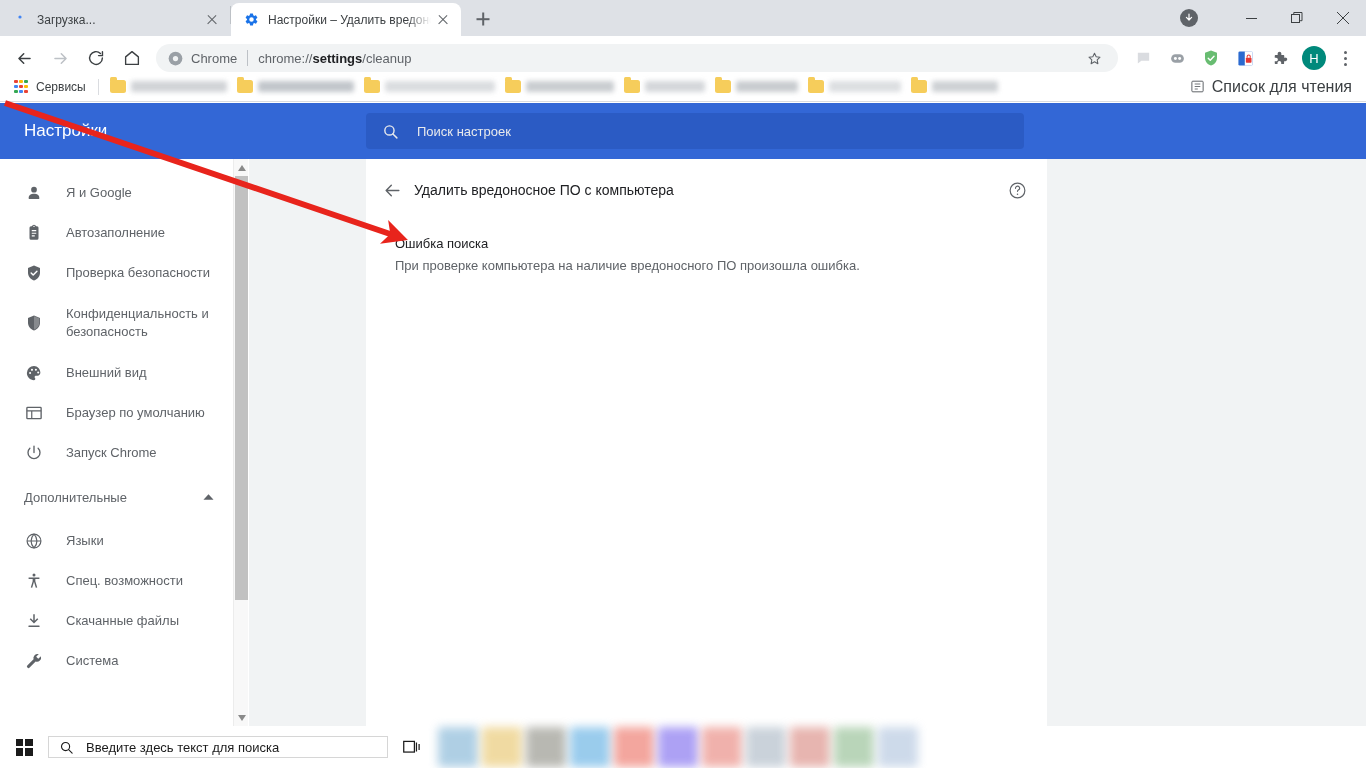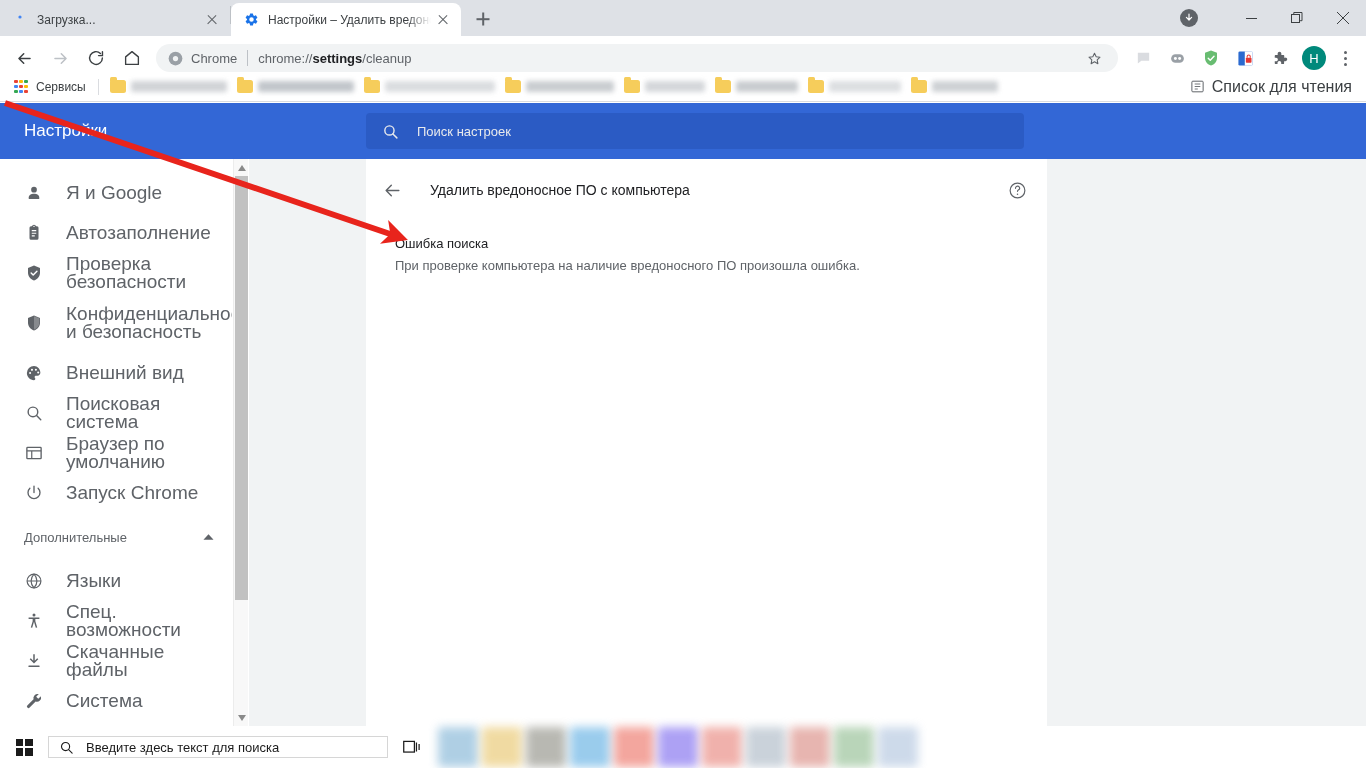--- a/index.html
+++ b/index.html
@@ -116,38 +116,38 @@
   .settings-body { position:absolute; left:0; top:56px; width:1366px; height:567px; background:#ffffff; }
 
   
   .side-nav {
     position:absolute; left:0; top:0; width:232px; height:567px; background:#ffffff;
     overflow:hidden; padding-top:14px;
   }
   .nav-item { height:40px; display:flex; align-items:center; padding-left:24px; cursor:pointer; }
   .nav-item.two-line { height:60px; align-items:center; }
   .nav-ico { width:20px; height:20px; flex:0 0 20px; margin-right:22px; display:flex; align-items:center; justify-content:center; }
-  .nav-label { font-size:19px; color:#5f6368; line-height:18px; max-width:150px; }
+  .nav-label { font-size:13px; color:#5f6368; line-height:18px; max-width:150px; }
   .nav-group {
     height:48px; display:flex; align-items:center; padding:0 18px 0 24px; cursor:pointer;
   }
   .nav-group-label { font-size:13px; color:#5f6368; flex:1 1 auto; }
 
   
   .side-sb { position:absolute; left:233px; top:0; width:15px; height:567px; background:#f8f8f8; border-left:1px solid #ececec; }
   .sb-arrow { width:15px; height:17px; display:flex; align-items:center; justify-content:center; cursor:pointer; }
   .sb-thumb { position:absolute; left:1px; top:17px; width:13px; height:424px; background:#c1c1c1; border-radius:0; cursor:pointer; }
   .sb-arrow.bottom { position:absolute; left:0; bottom:0; }
 
   
   .main-scroll { position:absolute; left:249px; top:0; width:1117px; height:567px; background:#f1f3f4; }
   .main-card { position:absolute; left:117px; top:0; width:681px; height:567px; background:#ffffff; }
   .card-head { height:62px; display:flex; align-items:center; padding:0 16px 0 8px; }
   .back-btn { width:36px; height:36px; display:flex; align-items:center; justify-content:center; cursor:pointer; border-radius:50%; }
-  .card-title { font-size:14px; color:#202124; margin-left:20px; flex:1 1 auto; }
+  .card-title { font-size:14px; color:#202124; margin-left:4px; flex:1 1 auto; }
   .help-btn { width:28px; height:28px; display:flex; align-items:center; justify-content:center; cursor:pointer; border-radius:50%; }
   .card-body { padding:13px 24px 0 29px; }
   .err-title { font-size:13px; color:#202124; line-height:20px; }
   .err-desc { font-size:13px; color:#5f6368; line-height:20px; margin-top:2px; }
 
   
   .annot { position:absolute; left:0; top:0; width:1366px; height:768px; pointer-events:none; }
 
   
   .taskbar { position:absolute; left:0; top:726px; width:1366px; height:42px; background:#ffffff; display:flex; align-items:center; }
@@ -413,29 +413,20 @@
             <span class="nav-ico">
               <svg width="18" height="18" viewBox="0 0 24 24" fill="#5f6368">
                 <path d="M12 2.5A9.5 9.5 0 002.5 12c0 5.2 4.3 9.5 9.5 9.5 1 0 1.8-.8 1.8-1.8 0-.5-.2-.9-.5-1.2-.3-.3-.5-.7-.5-1.2 0-1 .8-1.8 1.8-1.8h2.1c2.1 0 3.8-1.7 3.8-3.8C20.5 6.5 16.7 2.5 12 2.5z"></path>
                 <circle cx="6.8" cy="12" r="1.4" fill="#fff"></circle>
                 <circle cx="9.3" cy="7.8" r="1.4" fill="#fff"></circle>
                 <circle cx="14.5" cy="7.6" r="1.4" fill="#fff"></circle>
                 <circle cx="17.6" cy="11.4" r="1.4" fill="#fff"></circle>
               </svg>
             </span>
             <span class="nav-label">Внешний вид</span>
-          </div>
-          <div class="nav-item">
-            <span class="nav-ico">
-              <svg width="18" height="18" viewBox="0 0 24 24" fill="none" stroke="#5f6368" stroke-width="1.9" stroke-linecap="round">
-                <circle cx="10.6" cy="10.6" r="6.4"></circle>
-                <path d="M15.4 15.4L21 21"></path>
-              </svg>
-            </span>
-            <span class="nav-label">Поисковая система</span>
           </div>
           <div class="nav-item">
             <span class="nav-ico">
               <svg width="18" height="18" viewBox="0 0 24 24" fill="none" stroke="#5f6368" stroke-width="1.8">
                 <rect x="2.5" y="4.5" width="19" height="15" rx="1"></rect>
                 <path d="M2.5 9.2h19M9 9.2v10.3" stroke-width="1.6"></path>
               </svg>
             </span>
             <span class="nav-label">Браузер по умолчанию</span>
           </div>

